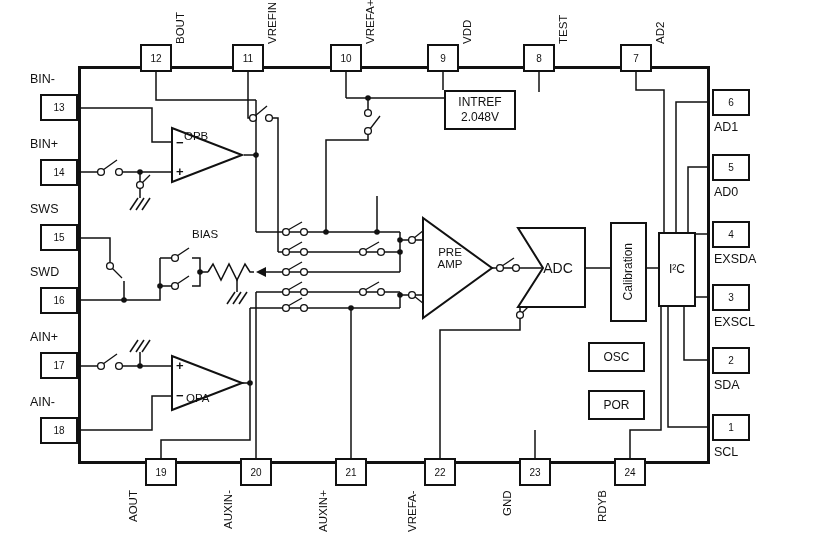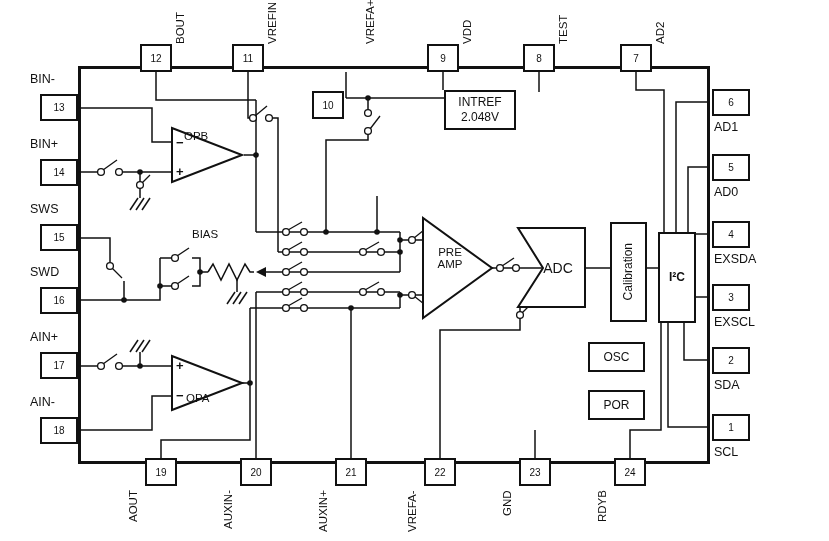--- a/index.html
+++ b/index.html
@@ -210,21 +210,21 @@
   </svg>
 
   <div class="pb" style="left:140px;top:44px;">
       <span>12</span>
     </div>
   <div class="vlbl" style="left:174px;top:-4px;height:48px;">BOUT</div>
   <div class="pb" style="left:232px;top:44px;">
       <span>11</span>
     </div>
   <div class="vlbl" style="left:266px;top:-4px;height:48px;">VREFIN</div>
-  <div class="pb" style="left:312px;top:44px;margin-top:47px;">
+  <div class="pb" style="left:330px;top:44px;">
       <span>10</span>
     </div>
   <div class="vlbl" style="left:364px;top:-4px;height:48px;">VREFA+</div>
   <div class="pb" style="left:427px;top:44px;">
       <span>9</span>
     </div>
   <div class="vlbl" style="left:461px;top:-4px;height:48px;">VDD</div>
   <div class="pb" style="left:523px;top:44px;">
       <span>8</span>
     </div>
@@ -306,21 +306,21 @@
   <div class="vlbl vend" style="left:501px;top:490px;height:50px;">GND</div>
   <div class="pb" style="left:614px;top:458px;">
       <span>24</span>
     </div>
   <div class="vlbl vend" style="left:596px;top:490px;height:50px;">RDYB</div>
 
   <div class="blk" style="left:444px;top:90px;width:72px;height:40px;">
     <span>INTREF</span>
     <span>2.048V</span>
   </div>
-  <div class="blk" style="left:658px;top:232px;width:38px;height:91px;font-weight:bold;">
+  <div class="blk" style="left:658px;top:232px;width:38px;height:75px;">
     <span>I²C</span>
   </div>
   <div class="blk" style="left:588px;top:342px;width:57px;height:30px;">
     <span>OSC</span>
   </div>
   <div class="blk" style="left:588px;top:390px;width:57px;height:30px;">
     <span>POR</span>
   </div>
   <div class="blk" style="left:610px;top:222px;width:37px;height:100px;">
     <div class="vtext" style="position:static;">Calibration</div>

